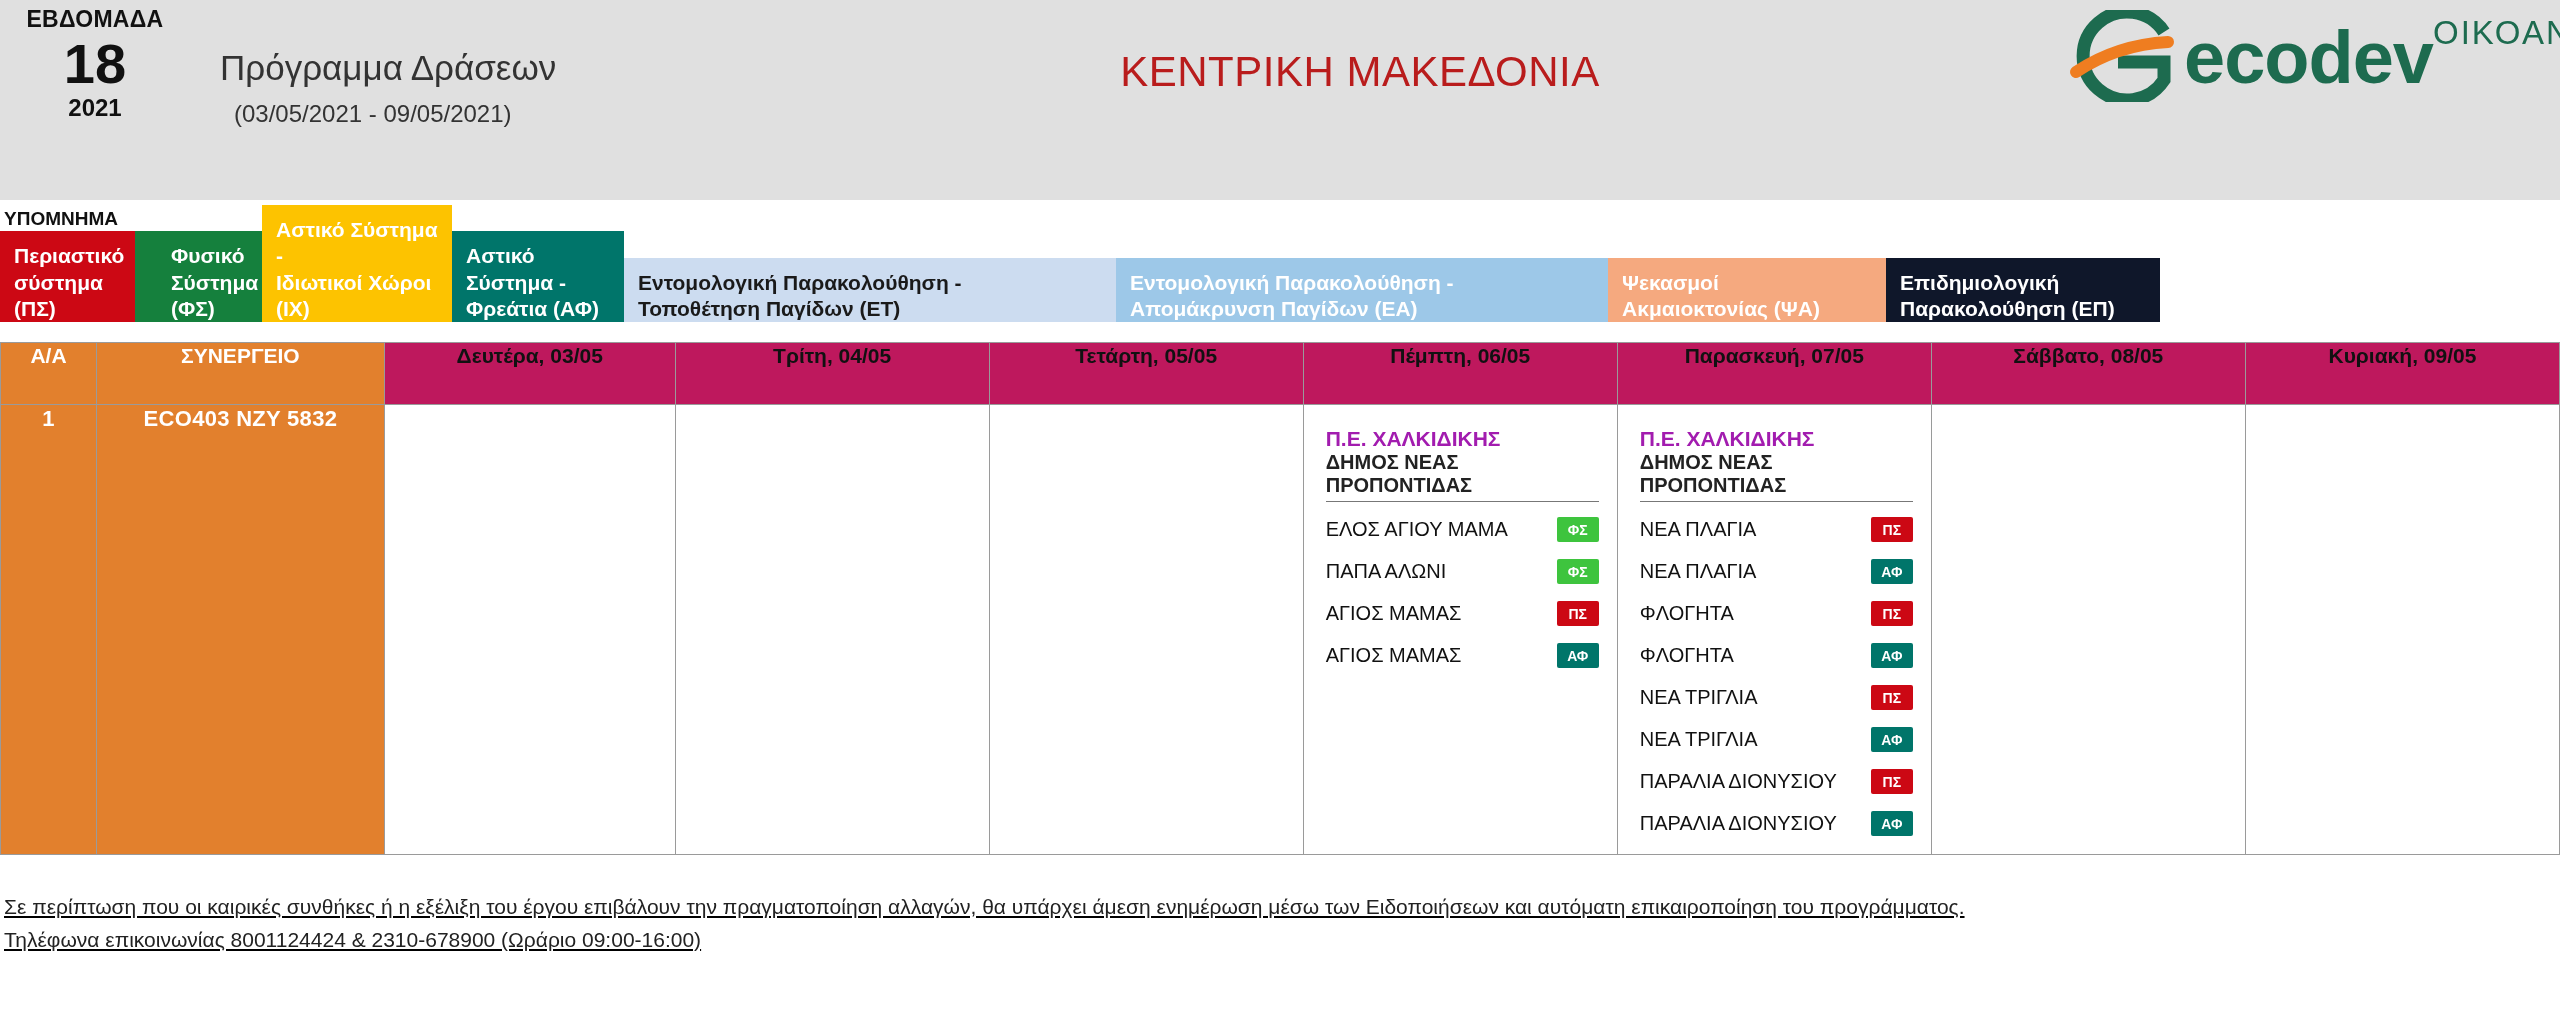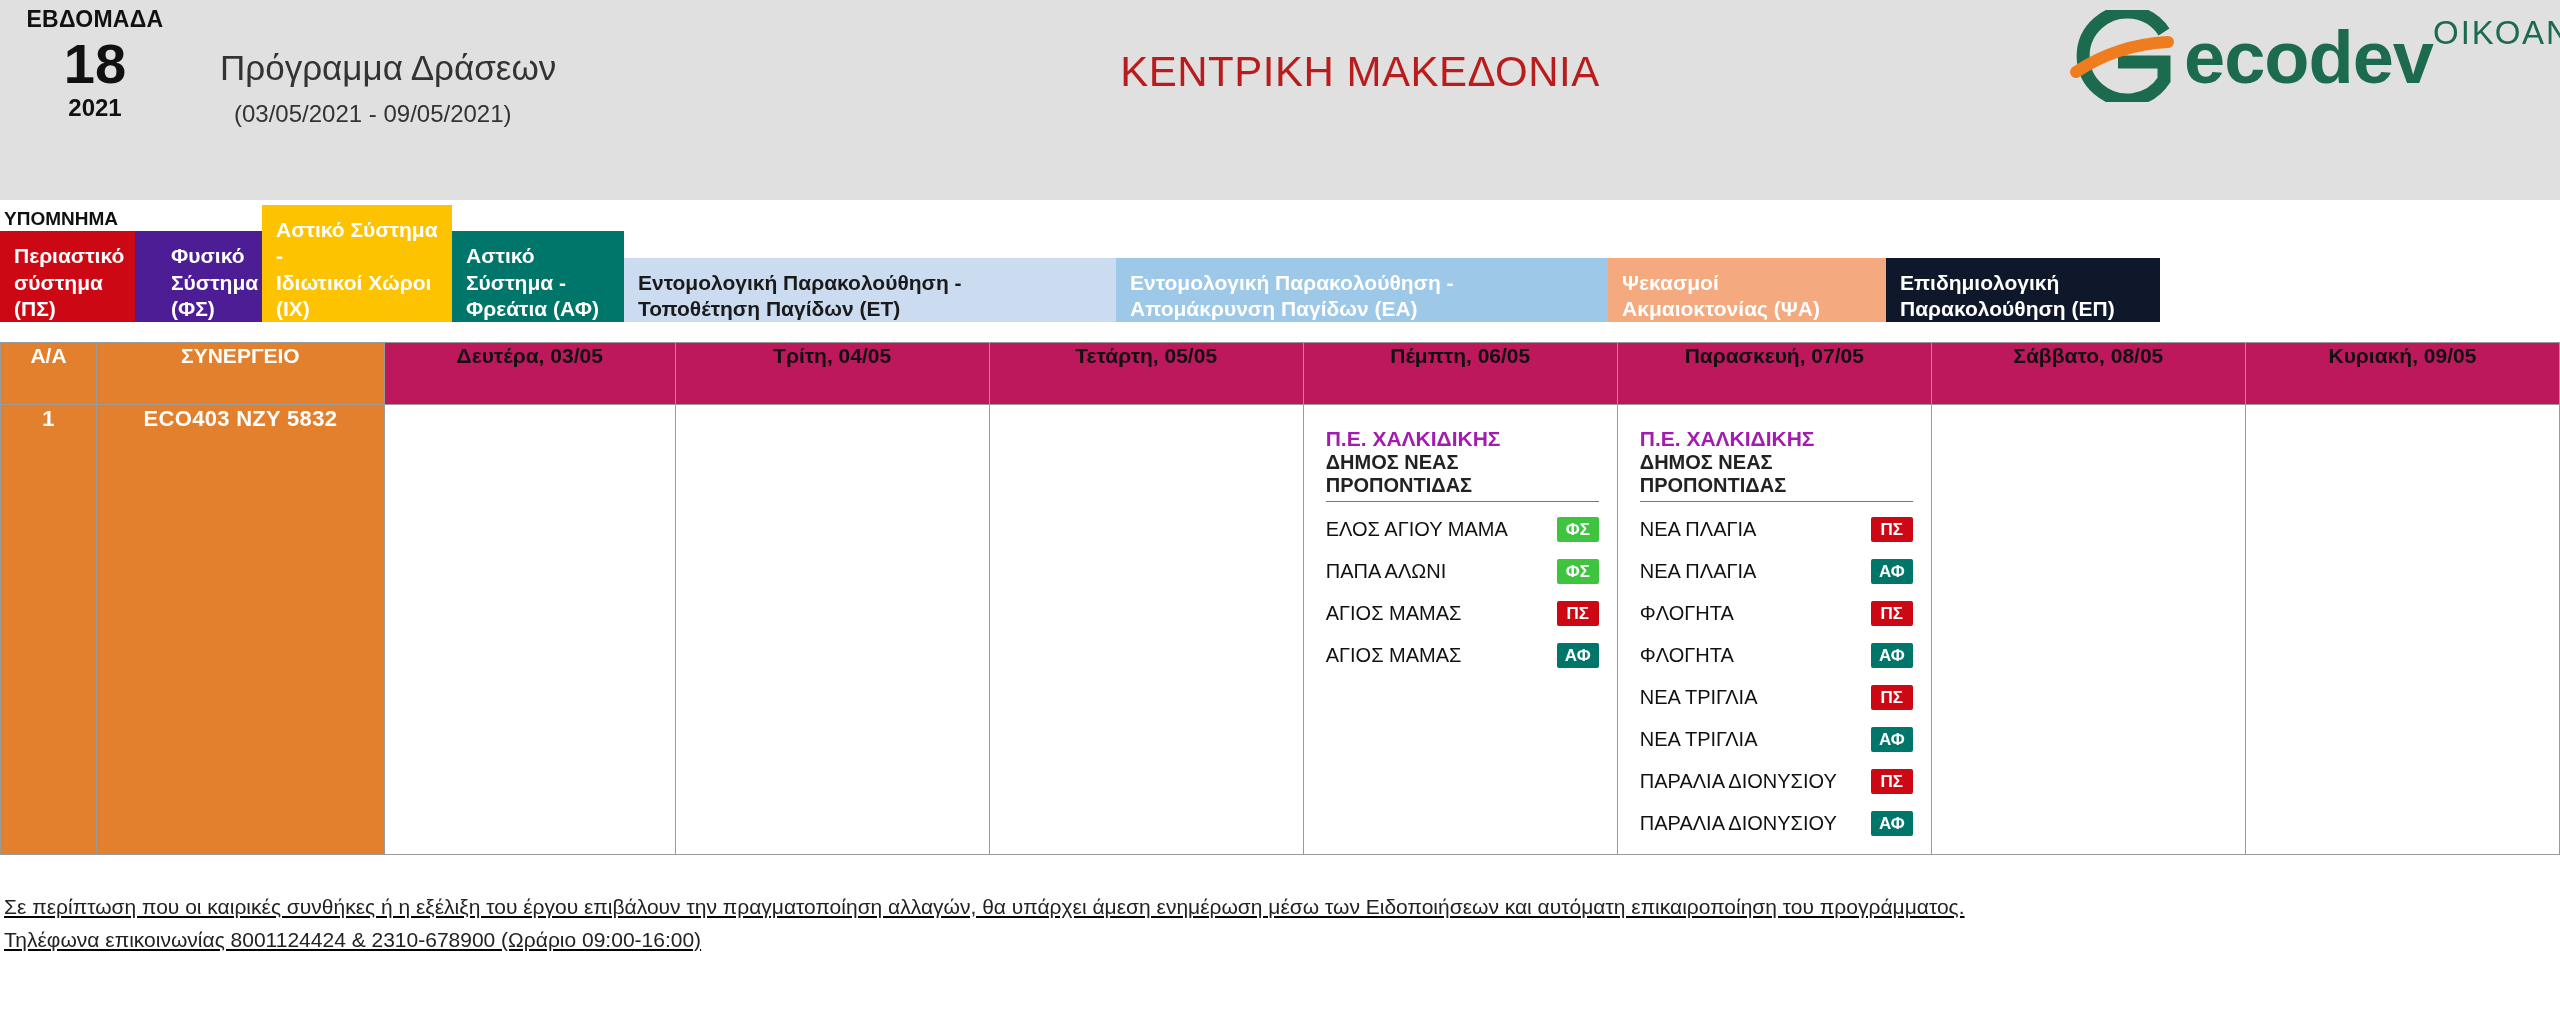--- a/index.html
+++ b/index.html
@@ -184,21 +184,21 @@
     align-items: center;
     justify-content: space-between;
     height: 42px;
   }
   .entry-name {
     font-size: 20px;
     color: #111;
     white-space: nowrap;
   }
   .tag {
-    font-size: 17px;
+    font-size: 14px;
     font-weight: bold;
     color: #ffffff;
     min-width: 42px;
     height: 25px;
     line-height: 26px;
     text-align: center;
     border-radius: 2px;
     margin-left: 10px;
   }
 
@@ -245,21 +245,21 @@
     <div class="logo-sub">ΟΙΚΟΑΝΑΠΤΥΞΗ</div>
   </div>
 </div>
 
 <div class="legend-title">ΥΠΟΜΝΗΜΑ</div>
 <div class="legend-row" id="legend-row">
     <div class="legend-cell" style="background: rgb(204, 8, 20); color: rgb(255, 255, 255); width: 135px; flex: 0 0 135px;">
       <div>Περιαστικό</div>
       <div>σύστημα (ΠΣ)</div>
     </div>
-    <div class="legend-cell" style="background: #4c1d95; color: rgb(255, 255, 255); width: 127px; flex: 0 0 127px; padding-left: 36px;">
+    <div class="legend-cell" style="background: #15803d; color: rgb(255, 255, 255); width: 127px; flex: 0 0 127px; padding-left: 36px;">
       <div>Φυσικό</div>
       <div>Σύστημα (ΦΣ)</div>
     </div>
     <div class="legend-cell" style="background: rgb(253, 195, 0); color: rgb(255, 255, 255); width: 190px; flex: 0 0 190px;">
       <div>Αστικό Σύστημα -</div>
       <div>Ιδιωτικοί Χώροι (ΙΧ)</div>
     </div>
     <div class="legend-cell" style="background: rgb(0, 117, 106); color: rgb(255, 255, 255); width: 172px; flex: 0 0 172px;">
       <div>Αστικό Σύστημα -</div>
       <div>Φρεάτια (ΑΦ)</div>

